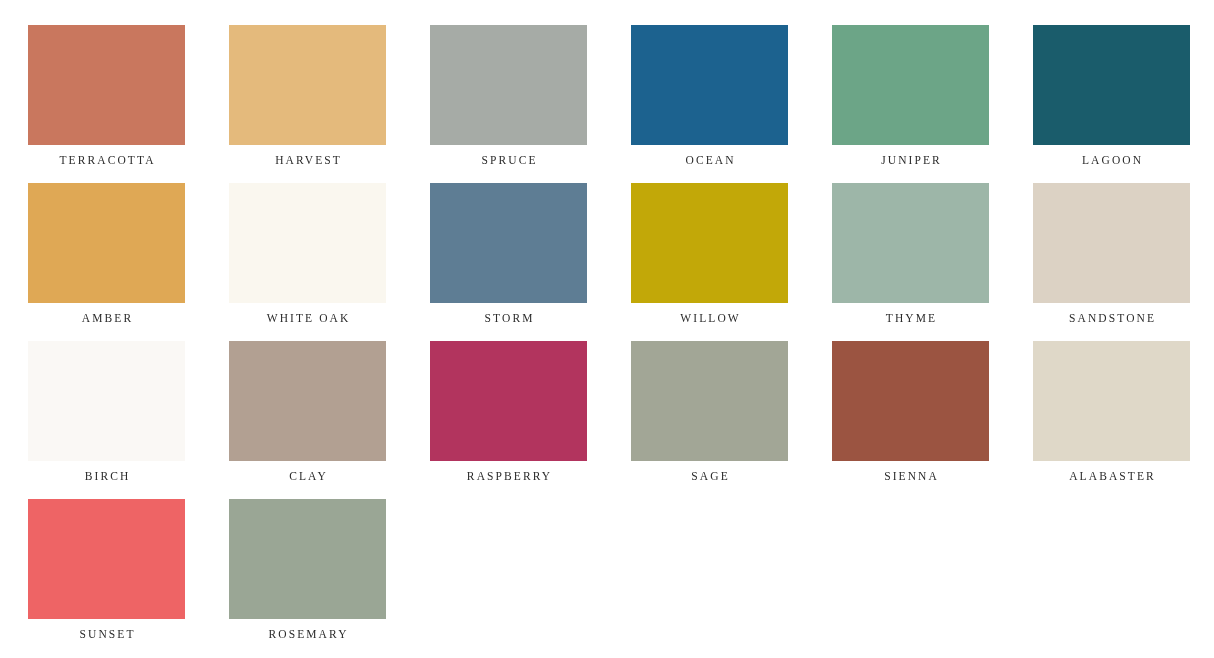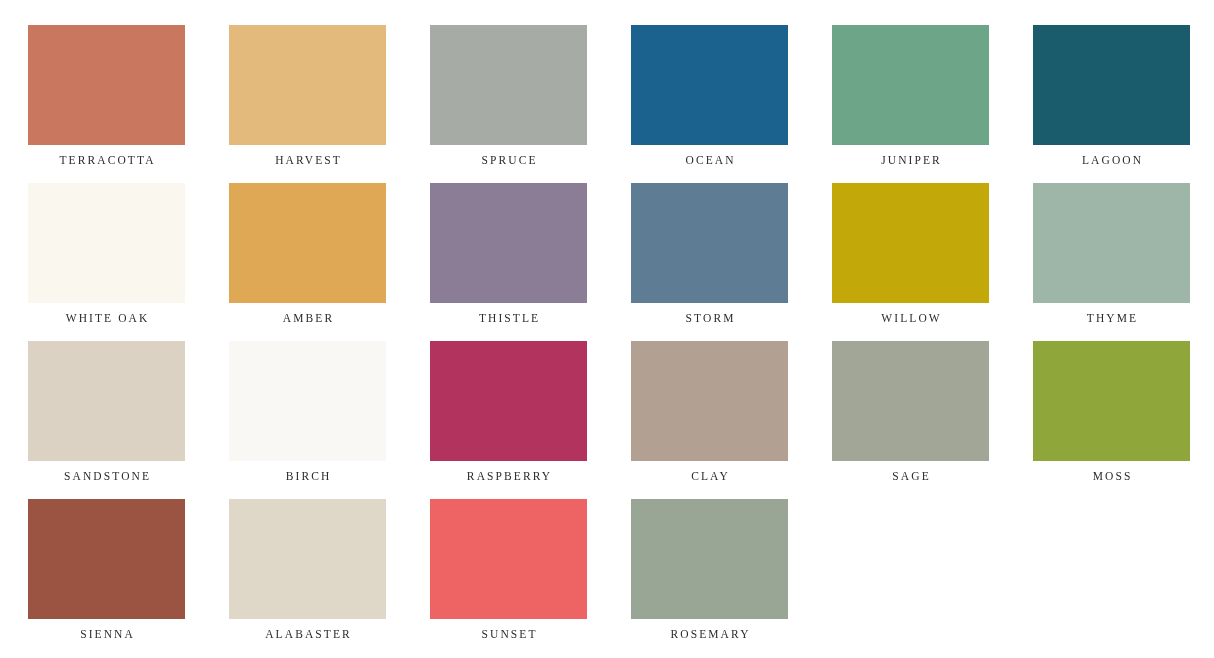--- a/index.html
+++ b/index.html
@@ -72,30 +72,26 @@
     </div>
     <div class="swatch-cell">
       <div class="swatch-chip" style="background-color: rgb(108, 165, 135);"></div>
       <div class="swatch-label">JUNIPER</div>
     </div>
     <div class="swatch-cell">
       <div class="swatch-chip" style="background-color: rgb(26, 92, 107);"></div>
       <div class="swatch-label">LAGOON</div>
     </div>
     <div class="swatch-cell">
-      <div class="swatch-chip" style="background-color: rgb(250, 247, 239);"></div>
-      <div class="swatch-label">WHITE OAK</div>
-    </div>
-    <div class="swatch-cell">
       <div class="swatch-chip" style="background-color: rgb(223, 168, 85);"></div>
       <div class="swatch-label">AMBER</div>
     </div>
     <div class="swatch-cell">
-      <div class="swatch-chip" style="background-color: rgb(140, 125, 150);"></div>
-      <div class="swatch-label">THISTLE</div>
+      <div class="swatch-chip" style="background-color: rgb(250, 247, 239);"></div>
+      <div class="swatch-label">WHITE OAK</div>
     </div>
     <div class="swatch-cell">
       <div class="swatch-chip" style="background-color: rgb(94, 125, 148);"></div>
       <div class="swatch-label">STORM</div>
     </div>
     <div class="swatch-cell">
       <div class="swatch-chip" style="background-color: rgb(194, 168, 8);"></div>
       <div class="swatch-label">WILLOW</div>
     </div>
     <div class="swatch-cell">
@@ -104,34 +100,30 @@
     </div>
     <div class="swatch-cell">
       <div class="swatch-chip" style="background-color: rgb(220, 210, 196);"></div>
       <div class="swatch-label">SANDSTONE</div>
     </div>
     <div class="swatch-cell">
       <div class="swatch-chip" style="background-color: rgb(250, 248, 245);"></div>
       <div class="swatch-label">BIRCH</div>
     </div>
     <div class="swatch-cell">
+      <div class="swatch-chip" style="background-color: rgb(178, 160, 146);"></div>
+      <div class="swatch-label">CLAY</div>
+    </div>
+    <div class="swatch-cell">
       <div class="swatch-chip" style="background-color: rgb(178, 52, 94);"></div>
       <div class="swatch-label">RASPBERRY</div>
     </div>
     <div class="swatch-cell">
-      <div class="swatch-chip" style="background-color: rgb(178, 160, 146);"></div>
-      <div class="swatch-label">CLAY</div>
-    </div>
-    <div class="swatch-cell">
       <div class="swatch-chip" style="background-color: rgb(162, 166, 150);"></div>
       <div class="swatch-label">SAGE</div>
-    </div>
-    <div class="swatch-cell">
-      <div class="swatch-chip" style="background-color: rgb(142, 166, 58);"></div>
-      <div class="swatch-label">MOSS</div>
     </div>
     <div class="swatch-cell">
       <div class="swatch-chip" style="background-color: rgb(155, 84, 65);"></div>
       <div class="swatch-label">SIENNA</div>
     </div>
     <div class="swatch-cell">
       <div class="swatch-chip" style="background-color: rgb(223, 216, 200);"></div>
       <div class="swatch-label">ALABASTER</div>
     </div>
     <div class="swatch-cell">

